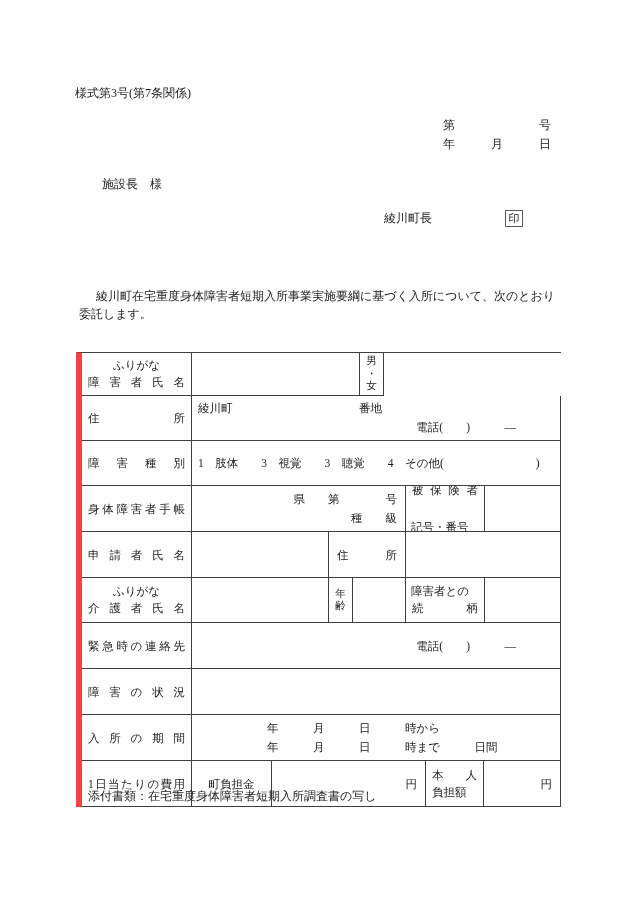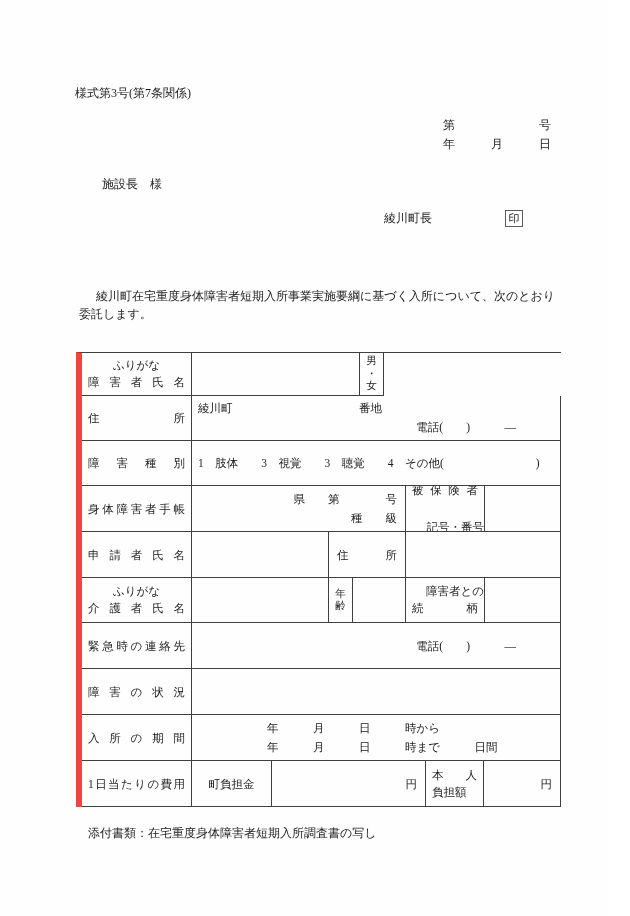--- a/index.html
+++ b/index.html
@@ -23,21 +23,21 @@
   .row { display:flex; }
   .c {
     box-sizing:border-box; border-right:1px solid #3f3f3f; border-bottom:1px solid #3f3f3f;
     display:flex; flex-direction:column; justify-content:center; overflow:hidden;
   }
   .c > div { width:100%; box-sizing:border-box; white-space:pre; }
   .jl  { text-align:justify; text-align-last:justify; padding:0 6px; }
   .jl8 { text-align:justify; text-align-last:justify; padding:0 8px; }
   .ctr { text-align:center; }
   .pl6 { padding-left:6px; }
-  .pl5 { padding-left:5px;text-align:right; }
+  .pl5 { padding-left:5px; }
   .pl75{ padding-left:75px; }
   .pr8 { text-align:right; padding-right:8px; }
   .phone { text-align:right; padding-right:44px; }
   .stack { font-size:10.5px; line-height:12.5px; text-align:center; }
   .lh19 > div { line-height:19px; }
   .lh17 > div { line-height:17px; }
 </style>
 </head>
 <body>
 
@@ -175,15 +175,15 @@
         <div class="jl">本 人</div>
         <div class="pl6">負担額</div>
       </div>
       <div class="c" style="width:77px; height:46px;">
         <div class="pr8">円</div>
       </div>
     </div>
 
   </div>
 
-  <div class="abs" style="left:88px; top:826px;">添付書類：在宅重度身体障害者短期入所調査書の写し</div>
+  <div class="abs" style="left:88px; top:789px;">添付書類：在宅重度身体障害者短期入所調査書の写し</div>
 
 </div>
 
 </body></html>

